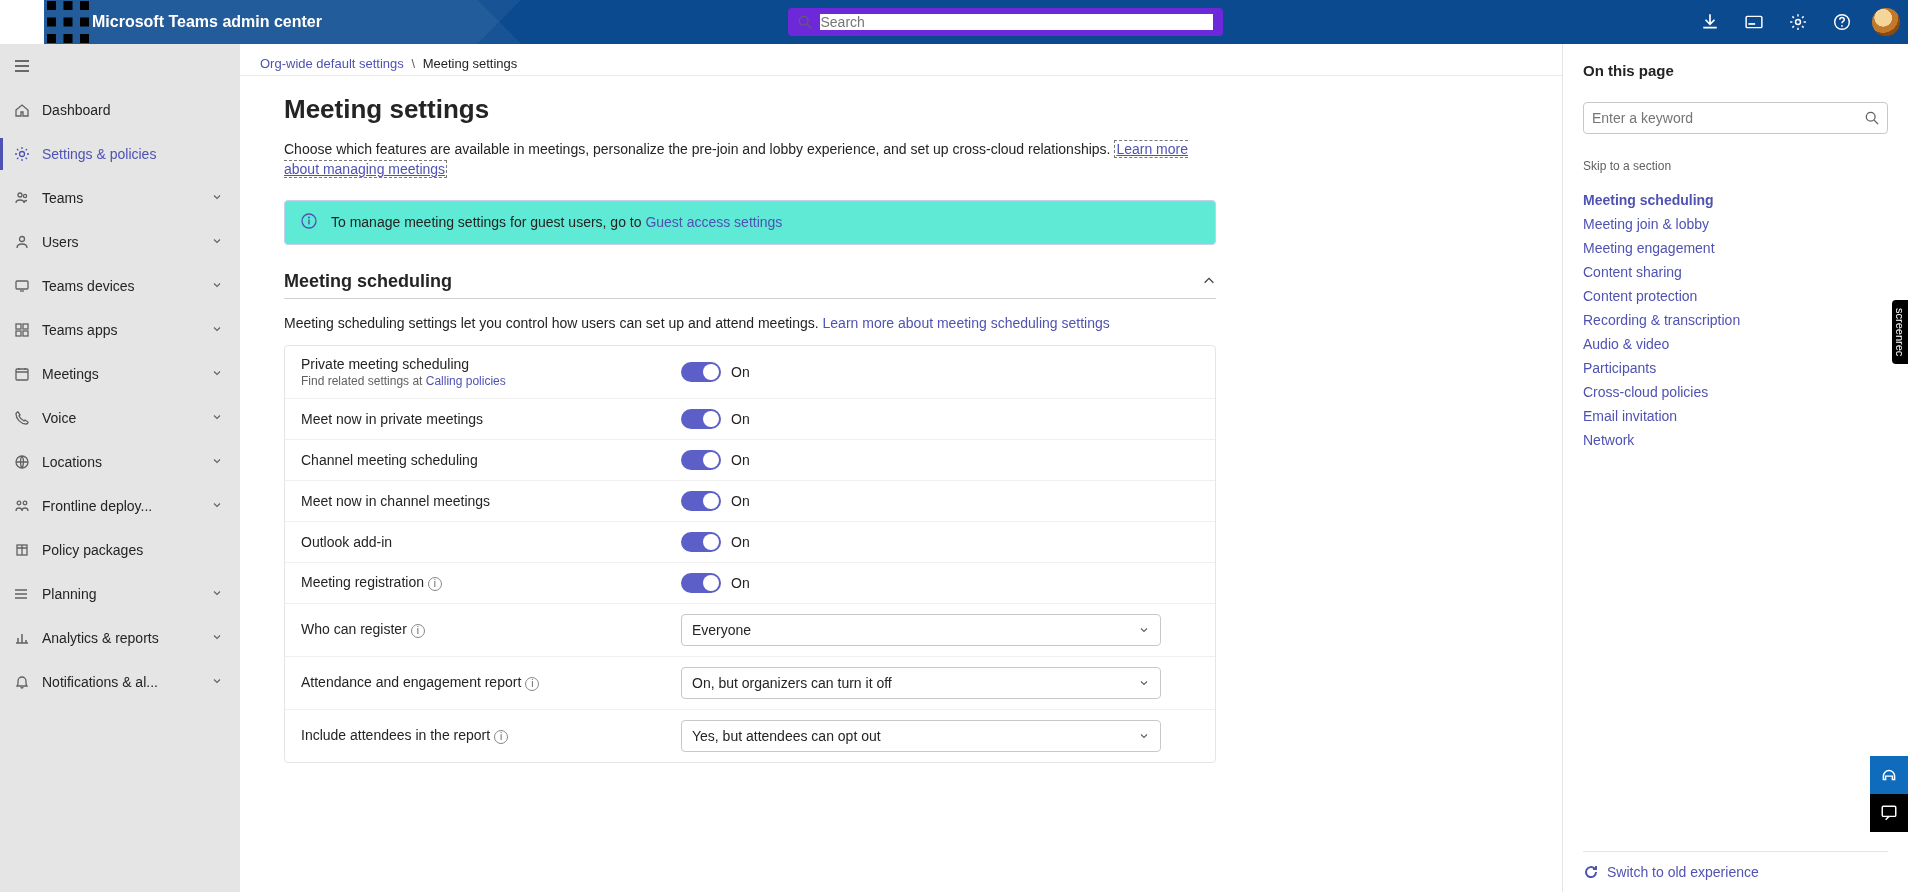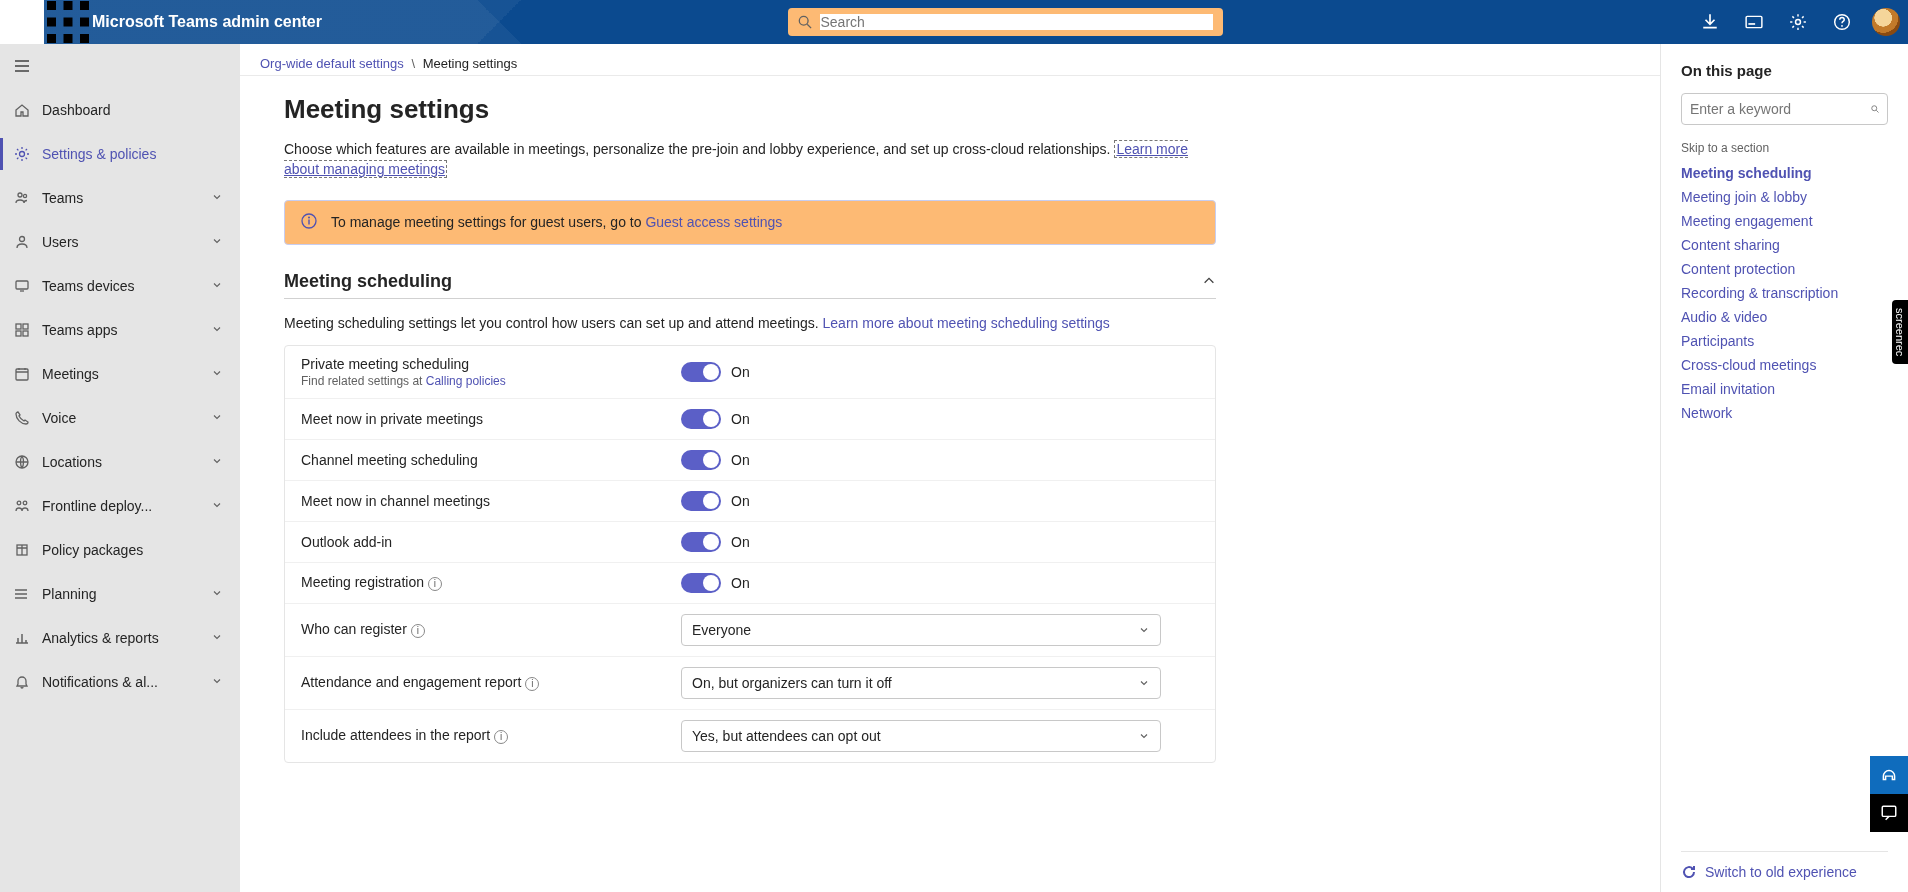--- a/index.html
+++ b/index.html
@@ -8,21 +8,21 @@
 
   
   .header { height: 44px; background: #0b4a8f; position: relative; display: flex; align-items: center; color: #fff; margin-left: 44px; }
   .header-bg { position: absolute; inset: 0; background:
      linear-gradient(135deg, rgba(255,255,255,0.05) 25%, transparent 25%),
      linear-gradient(45deg,  rgba(255,255,255,0.05) 25%, transparent 25%),
      #0b4a8f; }
   .hdr-waffle { width: 48px; display:flex; align-items:center; justify-content:center; cursor:pointer; position:relative; z-index:1;}
   .hdr-title { font-size: 16px; font-weight: 600; position:relative; z-index:1;}
   .hdr-search-wrap { flex:1; display:flex; justify-content:center; position:relative; z-index:1;}
-  .hdr-search { width: 435px; height: 28px; background:#fdba74; border-radius: 4px; display:flex; align-items:center; padding:0 10px; }
+  .hdr-search { width: 435px; height: 28px; background:#6d28d9; border-radius: 4px; display:flex; align-items:center; padding:0 10px; }
   .hdr-search input { border:none; outline:none; flex:1; font-size:14px; }
   .hdr-icons { display:flex; align-items:center; gap:4px; padding-right:8px; position:relative; z-index:1;}
   .hdr-icon-btn { width:40px; height:38px; display:flex; align-items:center; justify-content:center; cursor:pointer; }
   .hdr-icon-btn svg { width:18px; height:18px; fill:#fff; }
   .avatar { width:28px; height:28px; border-radius:50%; background: radial-gradient(circle at 40% 35%, #f5d59a 0 35%, #c27a2a 36% 60%, #8a4a10 61% 100%); margin-left:6px; cursor:pointer;}
 
   
   .body { flex:1; display:flex; min-height:0; }
 
   
@@ -44,21 +44,21 @@
   .content-col { flex:1; min-width:0; overflow-y:auto; position:relative; }
   .content-inner { padding: 0 0 40px 0; }
   .breadcrumb { padding:12px 20px 4px; font-size:13px; border-bottom:1px solid #eaeaea; }
   .breadcrumb a { color:#4f52b2; text-decoration:none; }
   .breadcrumb .sep { color:#616161; margin:0 4px; }
   .page { padding: 18px 44px 0 44px; max-width: 1020px; }
   h1 { font-size:26px; font-weight:700; margin-bottom:14px; }
   .page-desc { color:#242424; line-height:1.45; margin-bottom:20px; }
   .page-desc a { color:#4f52b2; text-decoration:underline; }
   .link-focus { border:1px dashed #777; padding:0 1px; }
-  .info-banner { display:flex; align-items:center; gap:14px; background:#fdba74; border:1px solid #c7cdf0; border-radius:4px; padding:12px 16px; margin-bottom:26px; }
+  .info-banner { display:flex; align-items:center; gap:14px; background:#5eead4; border:1px solid #c7cdf0; border-radius:4px; padding:12px 16px; margin-bottom:26px; }
   .info-banner a{ color:#4f52b2; text-decoration:none;}
   .info-ico svg{width:16px;height:16px;fill:#4f52b2;}
   .section-hdr { display:flex; align-items:center; justify-content:space-between; border-bottom:1px solid #d1d1d1; padding-bottom:6px; margin-bottom:16px; cursor:pointer;}
   .section-hdr h2{ font-size:18px; font-weight:600;}
   .sec-desc { margin-bottom:14px; }
   .sec-desc a{ color:#4f52b2; text-decoration:none;}
   .settings-card { border:1px solid #e5e5e5; border-radius:4px; }
   .setting-row { display:flex; align-items:center; padding:10px 16px; border-bottom:1px solid #f0f0f0; min-height:40px; }
   .setting-row:last-child{border-bottom:none;}
   .setting-label { width:380px; }
@@ -66,21 +66,21 @@
   .setting-label .sub a{ color:#4f52b2; text-decoration:none;}
   .info-i { display:inline-flex; width:14px;height:14px; border:1px solid #888; color:#616161; border-radius:50%; font-size:10px; align-items:center; justify-content:center; margin-left:4px; vertical-align:middle;}
   .setting-ctrl { display:flex; align-items:center; gap:10px;justify-content:flex-end; }
   .toggle { width:40px; height:20px; background:#5b5fc7; border-radius:10px; position:relative; cursor:pointer;}
   .toggle::after{content:""; position:absolute; right:2px; top:2px; width:16px;height:16px;background:#fff;border-radius:50%;}
   .toggle-label{ font-size:14px;}
   .select { width:480px; height:32px; border:1px solid #c8c8c8; border-radius:4px; display:flex; align-items:center; justify-content:space-between; padding:0 10px; cursor:pointer; background:#fff;}
   .select svg{width:12px;height:12px;fill:#616161;}
 
   
-  .rightnav { width:248px; border-left:1px solid #e5e5e5; padding:18px 20px 0 20px; display:flex; flex-direction:column; }
+  .rightnav { width:346px; border-left:1px solid #e5e5e5; padding:18px 20px 0 20px; display:flex; flex-direction:column;gap:9px; }
   .rn-title { font-weight:700; font-size:15px; margin-bottom:14px;}
   .rn-search { display:flex; align-items:center; border:1px solid #c8c8c8; border-radius:4px; height:32px; padding:0 8px; margin-bottom:16px;}
   .rn-search input{ border:none; outline:none; flex:1; font-size:14px;}
   .rn-search svg{width:14px;height:14px;fill:#616161;}
   .rn-sub { font-size:12px; color:#616161; margin-bottom:6px;}
   .rn-link { display:block; color:#4f52b2; text-decoration:none; padding:4px 0; font-size:14px; cursor:pointer;}
   .rn-link.active{ font-weight:600;}
   .rn-footer { margin-top:auto; border-top:1px solid #e5e5e5; padding:12px 0; display:flex; align-items:center; gap:8px; color:#4f52b2; cursor:pointer;}
   .rn-footer svg{width:16px;height:16px;fill:none;stroke:#4f52b2;stroke-width:2;}
 
@@ -450,21 +450,21 @@
         <div class="rn-sub">Skip to a section</div>
         <div id="rn-links">
             <a class="rn-link active" href="#">Meeting scheduling</a>
             <a class="rn-link" href="#">Meeting join &amp; lobby</a>
             <a class="rn-link" href="#">Meeting engagement</a>
             <a class="rn-link" href="#">Content sharing</a>
             <a class="rn-link" href="#">Content protection</a>
             <a class="rn-link" href="#">Recording &amp; transcription</a>
             <a class="rn-link" href="#">Audio &amp; video</a>
             <a class="rn-link" href="#">Participants</a>
-            <a class="rn-link" href="#">Cross-cloud meetings</a>
+            <a class="rn-link" href="#">Cross-cloud policies</a>
             <a class="rn-link" href="#">Email invitation</a>
             <a class="rn-link" href="#">Network</a>
           </div>
         <div class="rn-footer">
           <svg viewBox="0 0 16 16">
               <path d="M13 8a5 5 0 11-1.5-3.5M13 2v3h-3"></path>
             </svg>
           <span>Switch to old experience</span>
         </div>
       </div>

